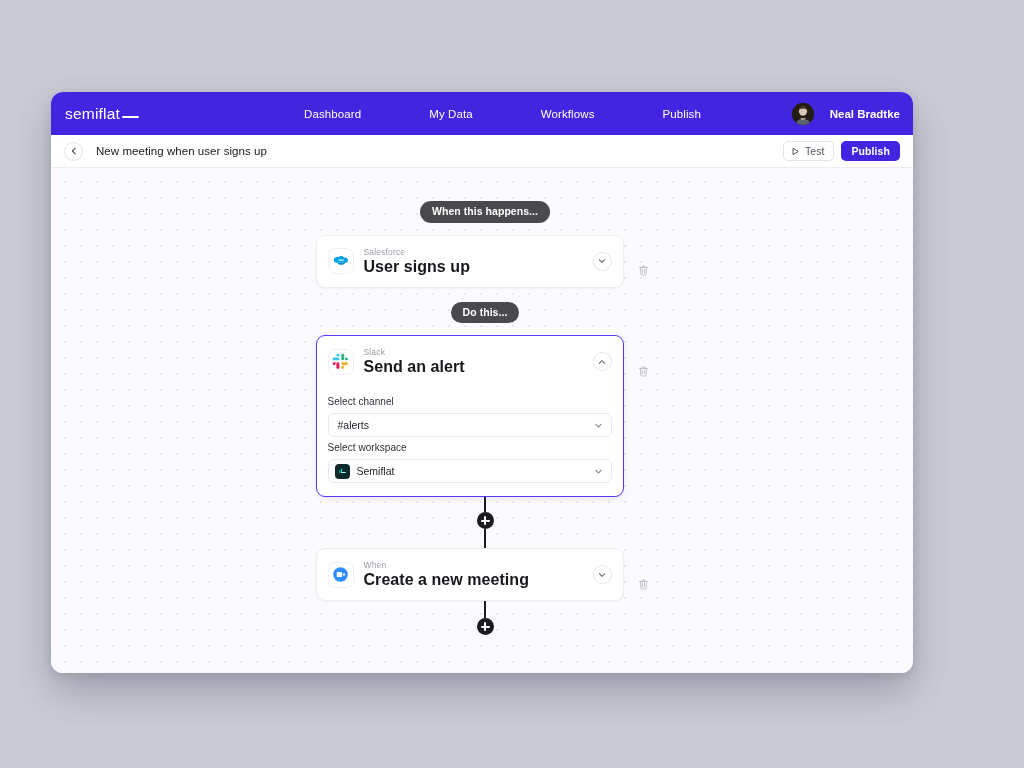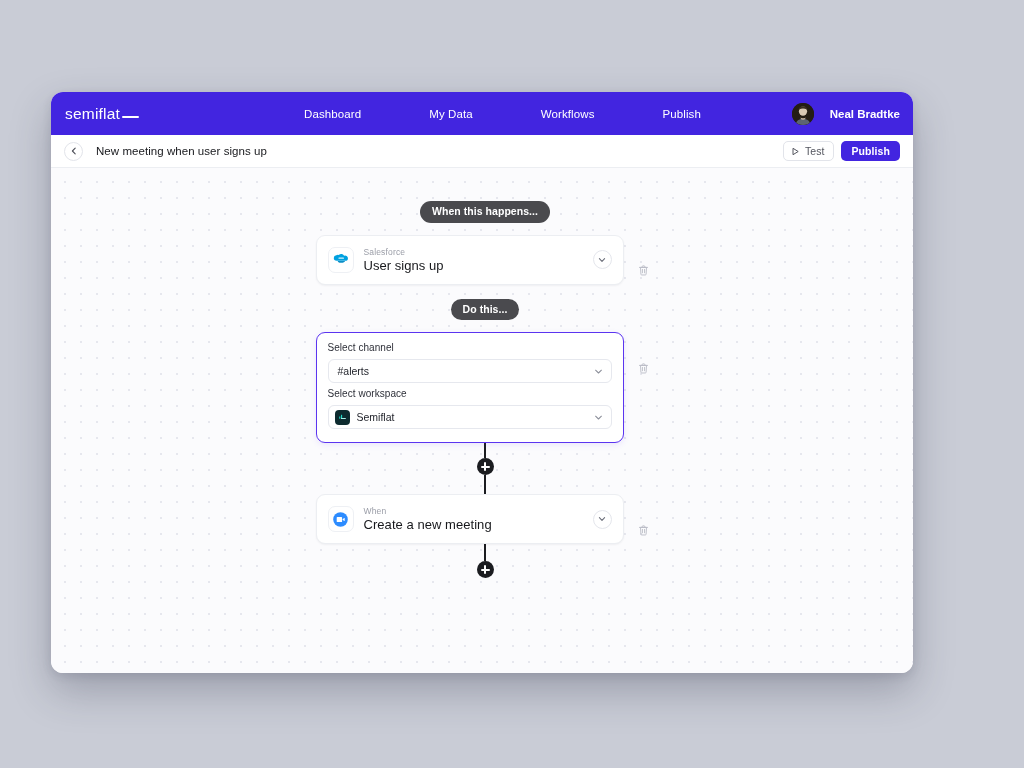--- a/index.html
+++ b/index.html
@@ -259,23 +259,23 @@
   }
   .app-icon svg { display: block; }
   .node-text { display: flex; flex-direction: column; gap: 1px; min-width: 0; }
   .node-app {
     font-size: 8.5px;
     color: #9a9da7;
     font-weight: 400;
     letter-spacing: .15px;
   }
   .node-action {
-    font-size: 13px;
+    font-size: 16px;
     color: #17181c;
-    font-weight: 400;
+    font-weight: 700;
     letter-spacing: .05px;
   }
   .chev-btn {
     margin-left: auto;
     width: 19px;
     height: 19px;
     border-radius: 50%;
     border: 1px solid #e4e6ec;
     background: #fff;
     display: flex;
@@ -446,20 +446,43 @@
       </div>
 
       <div class="gap-14"></div>
 
       <div class="pill">Do this...</div>
 
       <div class="gap-12"></div>
 
       <div class="card-row">
         <div class="node-card selected">
+          <div class="node-head">
+            <div class="app-icon">
+              <svg width="17" height="17" viewBox="0 0 24 24" xmlns="http://www.w3.org/2000/svg">
+                <path d="M5.1 15.2a2.1 2.1 0 1 1-2.1-2.1h2.1z" fill="#e01e5a"></path>
+                <path d="M6.2 15.2a2.1 2.1 0 0 1 4.2 0v5.2a2.1 2.1 0 0 1-4.2 0z" fill="#e01e5a"></path>
+                <path d="M8.3 5.1a2.1 2.1 0 1 1 2.1-2.1v2.1z" fill="#36c5f0"></path>
+                <path d="M8.3 6.2a2.1 2.1 0 0 1 0 4.2H3.1a2.1 2.1 0 0 1 0-4.2z" fill="#36c5f0"></path>
+                <path d="M18.4 8.3a2.1 2.1 0 1 1 2.1 2.1h-2.1z" fill="#2eb67d"></path>
+                <path d="M17.3 8.3a2.1 2.1 0 0 1-4.2 0V3.1a2.1 2.1 0 0 1 4.2 0z" fill="#2eb67d"></path>
+                <path d="M15.2 18.4a2.1 2.1 0 1 1-2.1 2.1v-2.1z" fill="#ecb22e"></path>
+                <path d="M15.2 17.3a2.1 2.1 0 0 1 0-4.2h5.2a2.1 2.1 0 0 1 0 4.2z" fill="#ecb22e"></path>
+              </svg>
+            </div>
+            <div class="node-text">
+              <span class="node-app">Slack</span>
+              <span class="node-action">Send an alert</span>
+            </div>
+            <button class="chev-btn">
+              <svg width="8" height="8" viewBox="0 0 8 8">
+                <path d="M1.4 5.3 4 2.7l2.6 2.6" fill="none" stroke="#6a6d78" stroke-width="1.1" stroke-linecap="round" stroke-linejoin="round"></path>
+              </svg>
+            </button>
+          </div>
 
           <div class="node-body">
             <div class="field" style="margin-top:9px;">
               <span class="field-label">Select channel</span>
               <div class="select-box" style="padding-left:9px;">
                 <span class="select-value">#alerts</span>
                 <span class="select-chev">
                   <svg width="9" height="9" viewBox="0 0 9 9">
                     <path d="M1.6 3.2 4.5 6l2.9-2.8" fill="none" stroke="#8c8f9a" stroke-width="1.05" stroke-linecap="round" stroke-linejoin="round"></path>
                   </svg>

